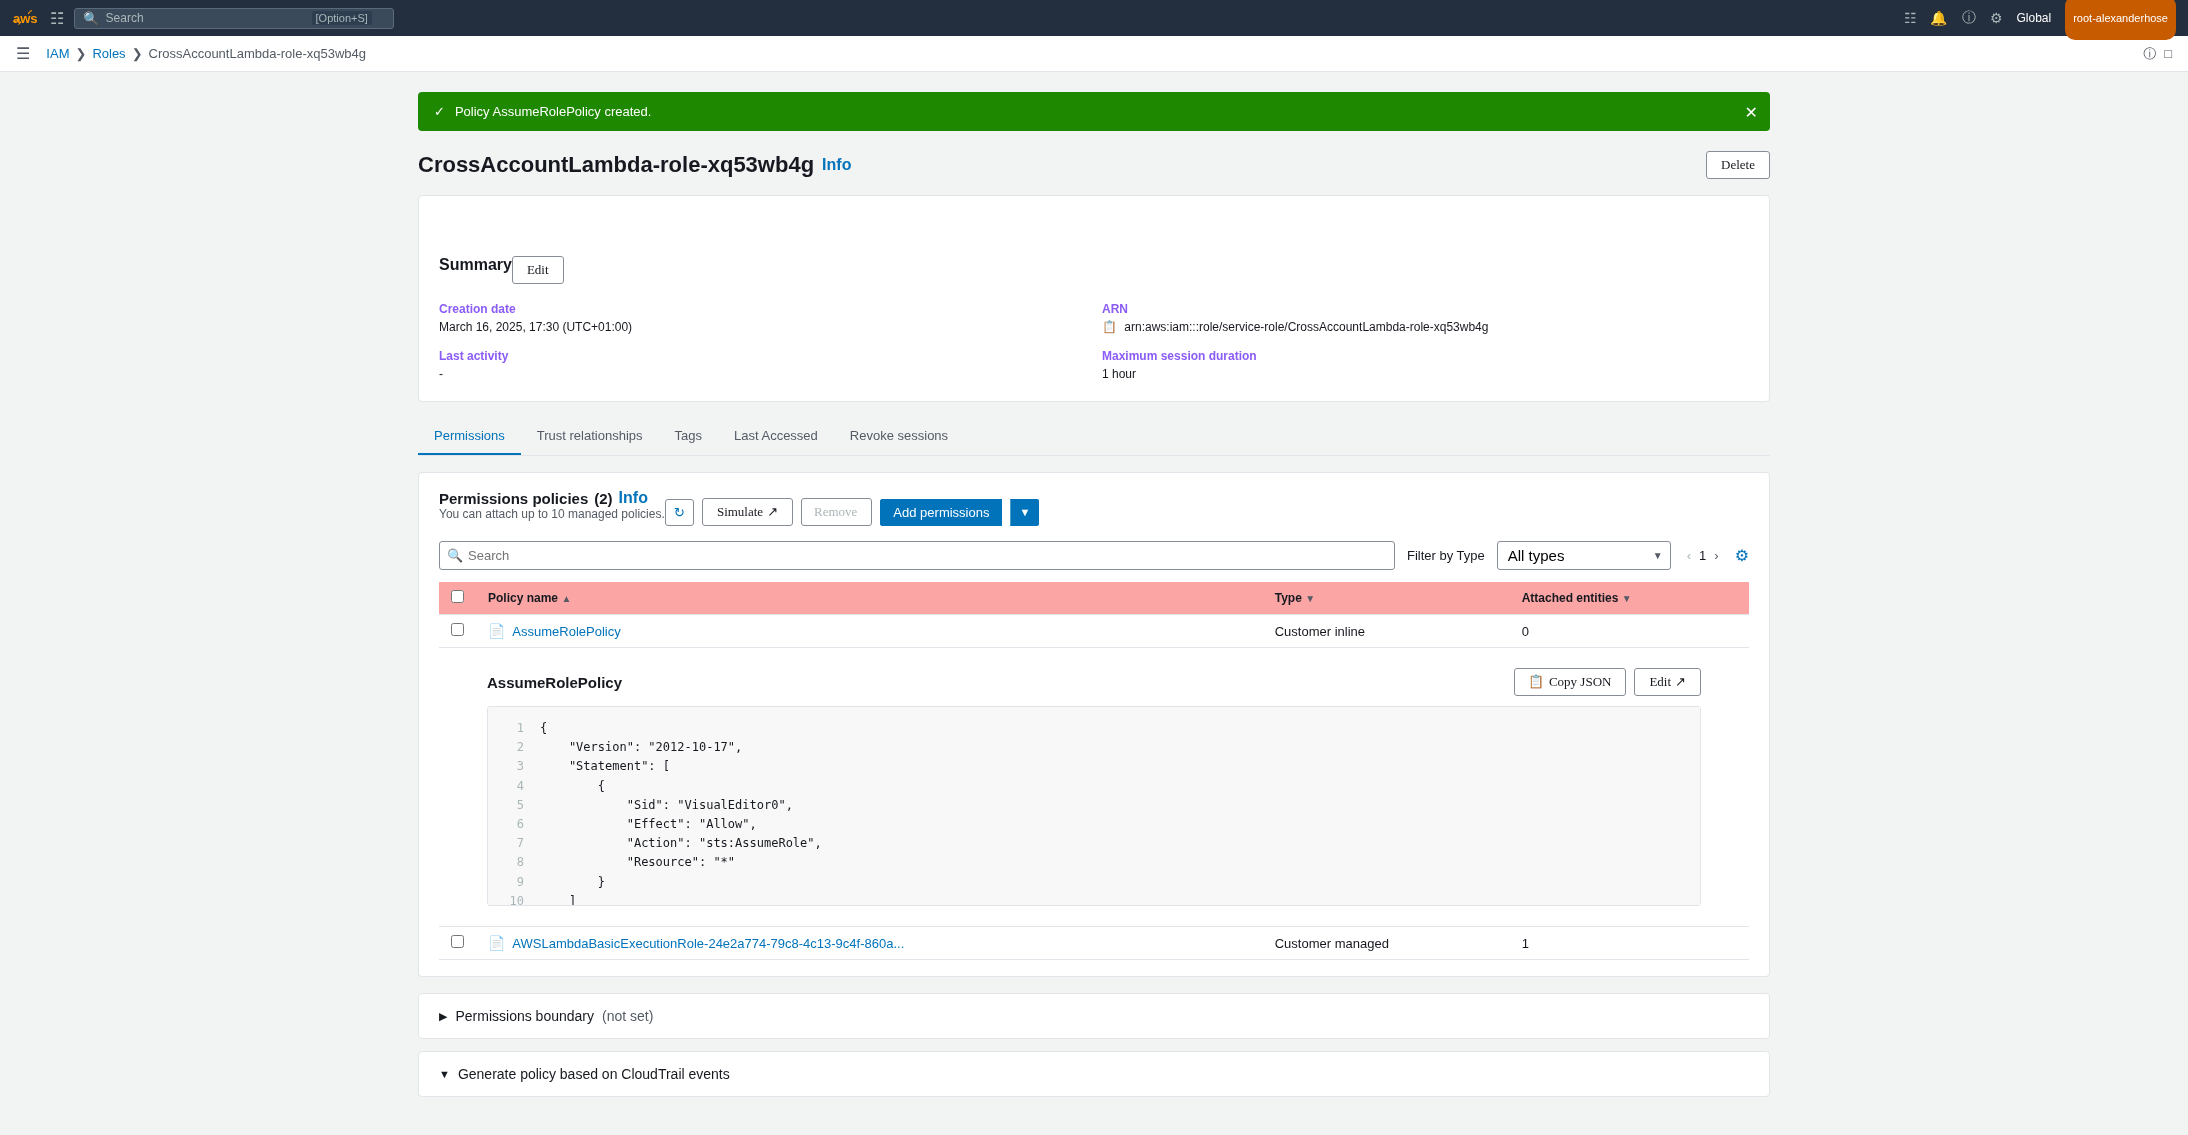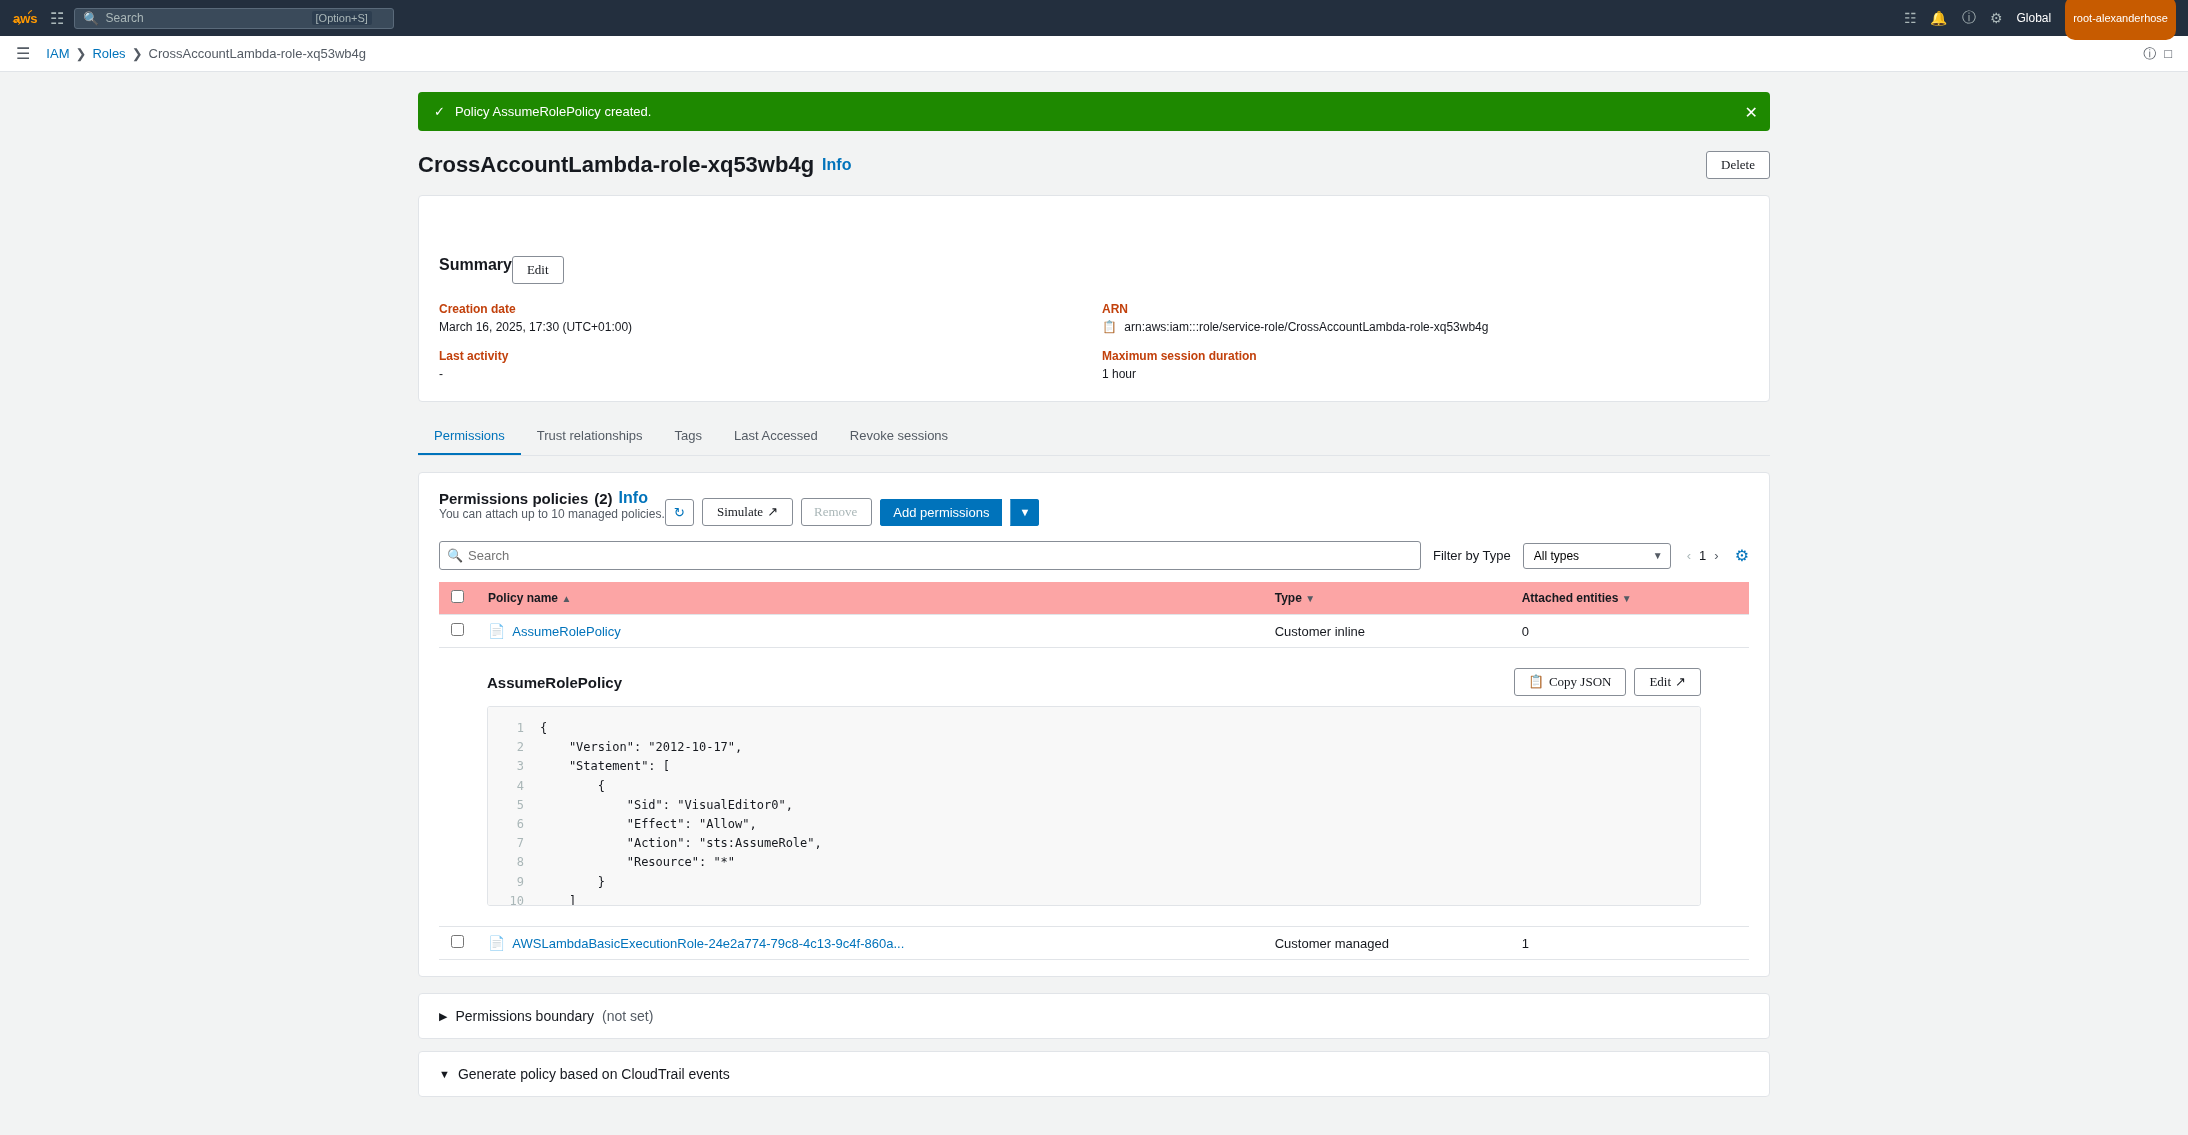--- a/index.html
+++ b/index.html
@@ -176,21 +176,21 @@
     }
     .summary-grid {
       display: grid;
       grid-template-columns: 1fr 1fr;
       gap: 16px;
     }
     .summary-label {
       font-weight: 600;
       font-size: 12px;
       margin-bottom: 4px;
-      color: #c2410c;
+      color: #8b5cf6;
     }
     .summary-value {
       font-size: 12px;
       color: #16191f;
     }
     .arn-copy { color: #0073bb; cursor: pointer; margin-right: 4px; }
 
     
     .tabs-container {
       border-bottom: 1px solid #e1e4e8;
@@ -314,21 +314,21 @@
     .select-wrapper {
       position: relative;
       display: flex;
       align-items: center;
     }
     .select-wrapper select {
       appearance: none;
       border: 1px solid #878d96;
       border-radius: 3px;
       padding: 5px 30px 5px 10px;
-      font-size: 12px;
+      font-size: 15px;
       background: #fff;
       cursor: pointer;
       outline: none;
       min-width: 130px;
     }
     .select-wrapper .chevron {
       position: absolute;
       right: 8px;
       pointer-events: none;
       color: #545b64;

